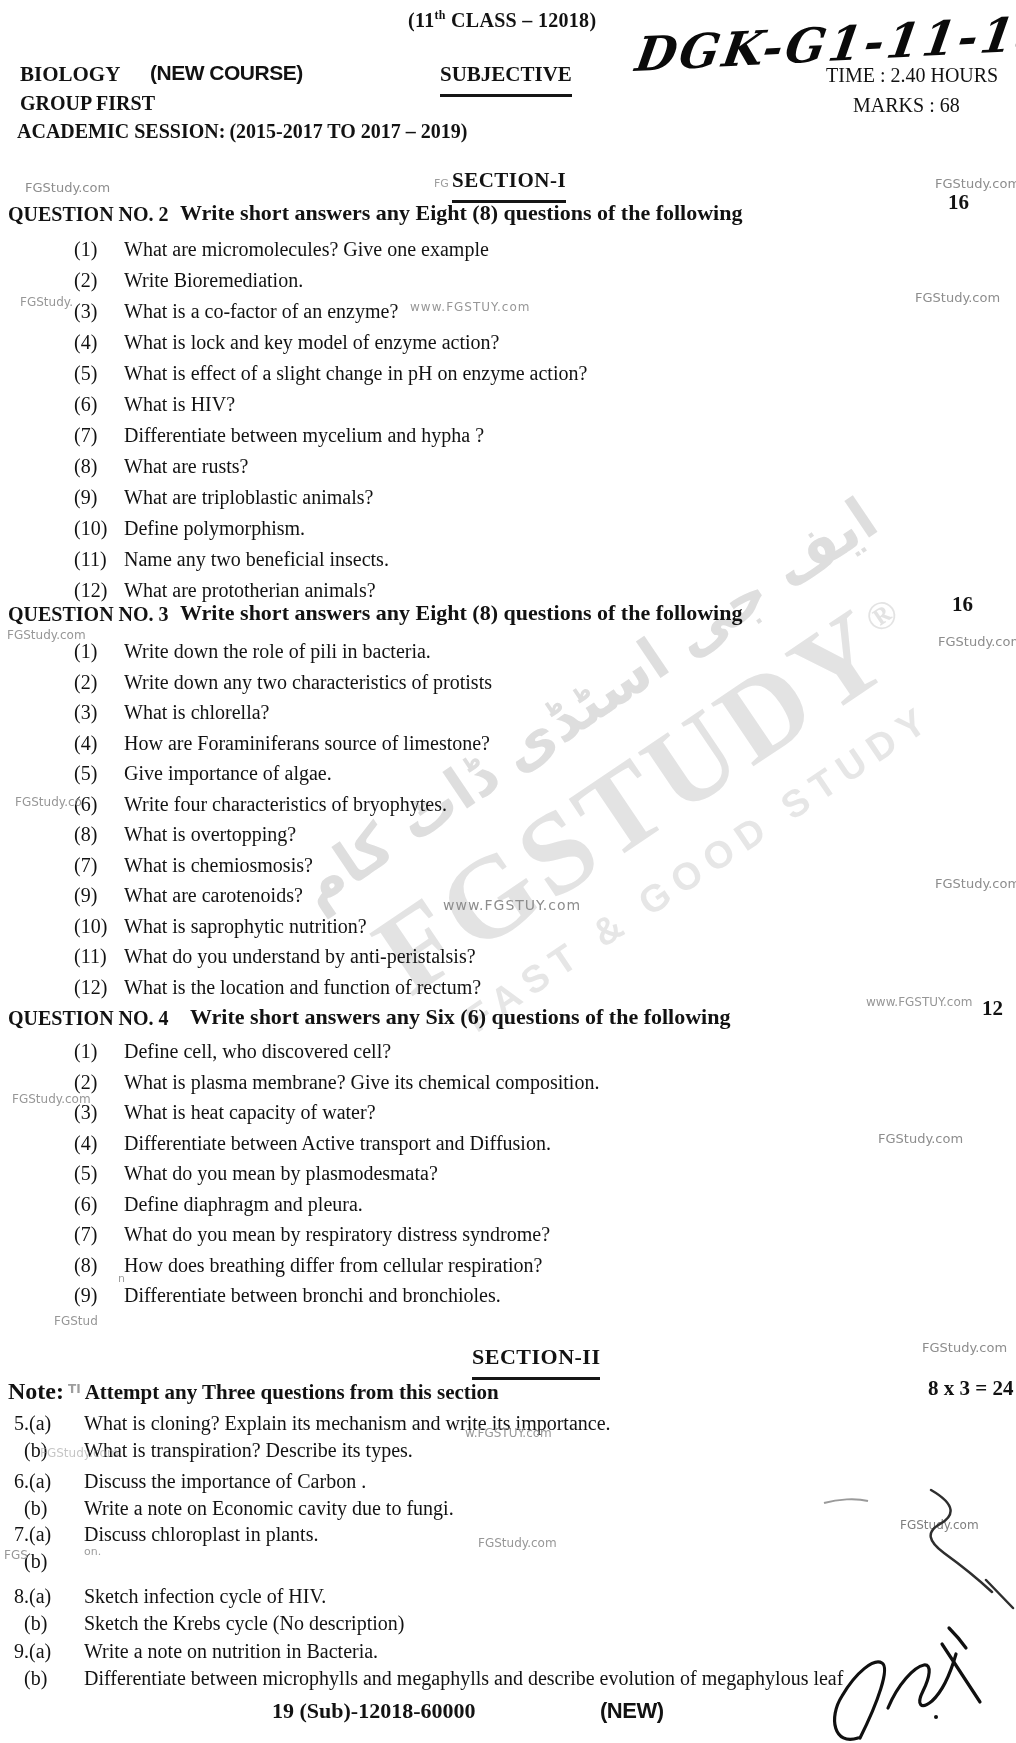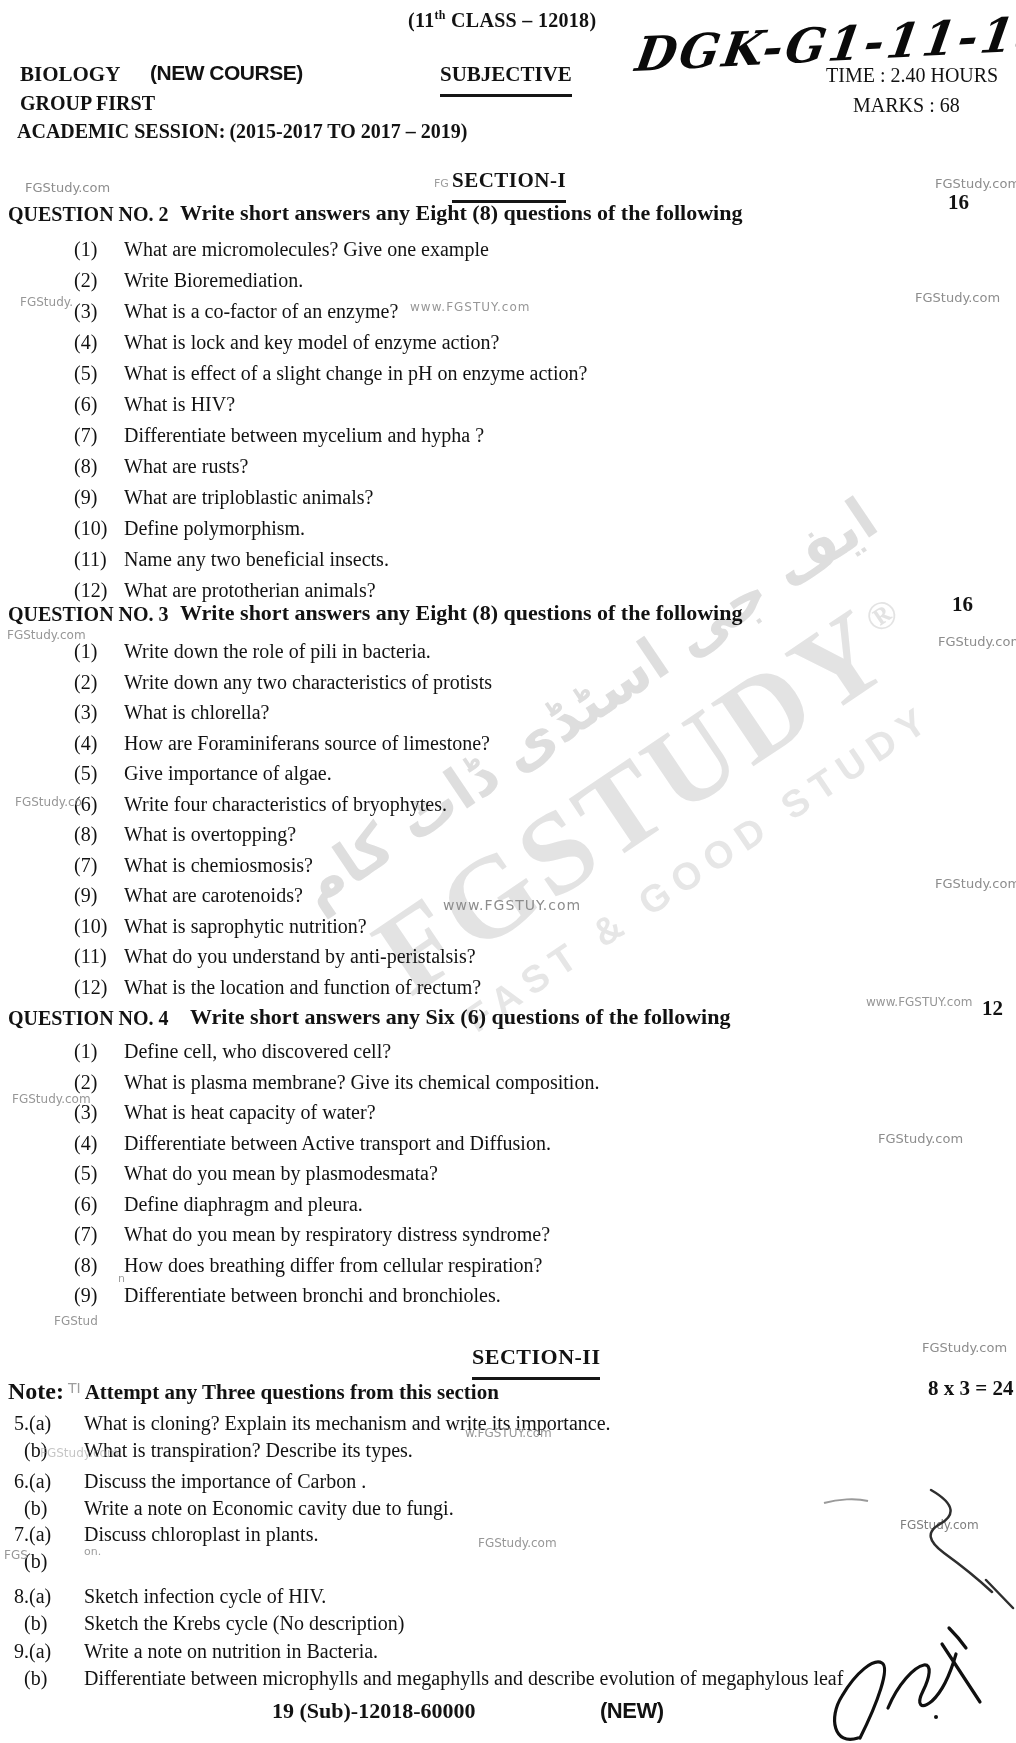--- a/index.html
+++ b/index.html
@@ -237,21 +237,21 @@
       <div class="row">
         <span class="qnum">(9)</span>
         <span class="qtext">Differentiate between bronchi and bronchioles.</span>
       </div>
     </div>
 
   <div class="abs sec-title underl" style="left:472px;top:1344px;font-size:22px;">SECTION-II</div>
 
   <div class="abs" style="left:8px;top:1378px;z-index:2;">
     <span class="note-label">Note:</span>
-    <sup class="wm xs" style="position:static;font-size:14px;">TI</sup>
+    <sup class="wm xs" style="position:static;font-size:12px;font-weight:bold;">TI</sup>
     <span class="note-text">Attempt any Three questions from this section</span>
   </div>
   <div class="abs note-text" style="left:928px;top:1376px;">8 x 3 = 24</div>
 
   <div class="items s2" style="top:1412px;--rh:26.5px;">
       <div class="row">
         <span class="qnum">5.(a)</span>
         <span class="qtext">What is cloning? Explain its mechanism and write its importance.</span>
       </div>
       <div class="row">

